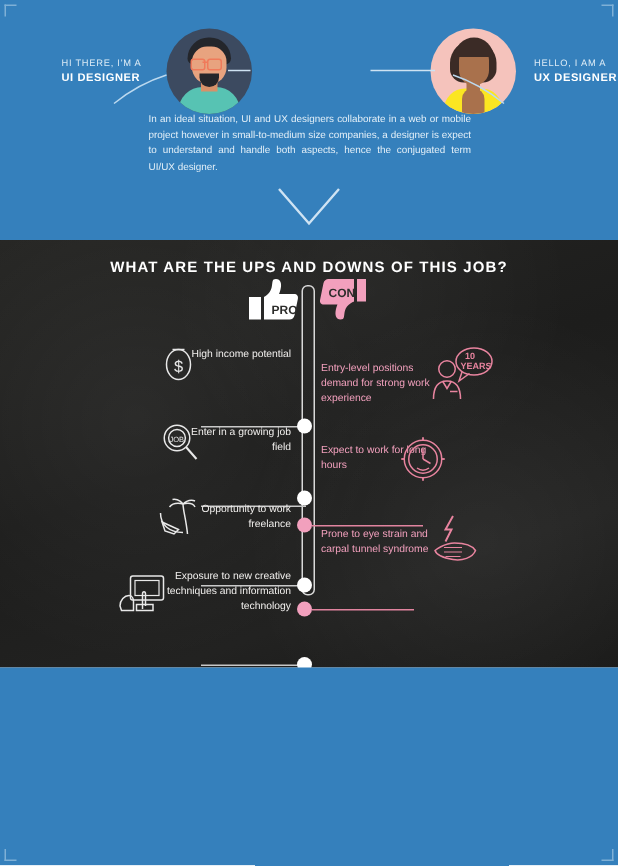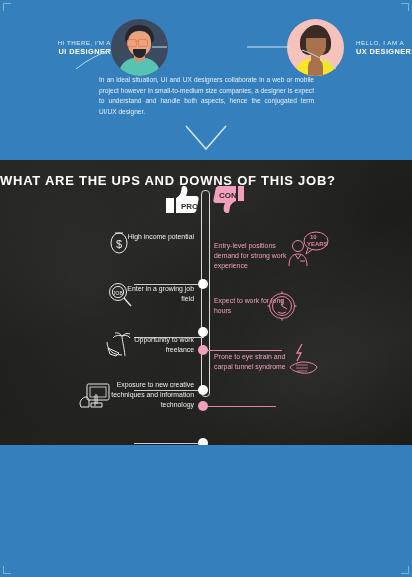--- a/index.html
+++ b/index.html
@@ -26,39 +26,39 @@
   
   .r-hair{position:absolute;left:13px;top:8px;width:31px;height:28px;background:#3b2b26;border-radius:15px 15px 9px 9px;}
   .r-face{position:absolute;left:19px;top:12px;width:20px;height:26px;background:#a9714c;border-radius:9px 9px 10px 10px;}
   .r-hairtop{position:absolute;left:16px;top:6px;width:26px;height:13px;background:#3b2b26;border-radius:13px 13px 0 0;}
   .r-body{position:absolute;left:9px;top:40px;width:39px;height:22px;background:#fbe622;border-radius:14px 14px 0 0;}
   .r-neck{position:absolute;left:24px;top:34px;width:9px;height:9px;background:#a9714c;}
   .r-chest{position:absolute;left:21px;top:40px;width:15px;height:22px;background:#a9714c;border-radius:7px 7px 0 0;}
 
   .side-label{position:absolute;color:#dcebf6;font-size:6.2px;letter-spacing:.5px;line-height:9px;}
   .side-label .b{display:block;color:#ffffff;font-weight:bold;font-size:7.4px;letter-spacing:.4px;}
-  .lbl-left{left:41px;top:38px;width:70px;text-align:right;}
+  .lbl-left{left:41px;top:38px;width:70px;text-align:left;}
   .lbl-right{left:356px;top:38px;width:75px;text-align:left;}
 
   .bubble{position:absolute;left:166px;top:36px;width:81px;height:22px;border:1px solid #ffffff;border-radius:6px;
           display:flex;align-items:center;justify-content:center;color:#ffffff;font-size:7.2px;font-weight:bold;letter-spacing:.55px;}
 
   .top-para{position:absolute;left:99px;top:75px;width:215px;color:#e3eff8;font-size:6.6px;line-height:10.6px;text-align:justify;}
 
   .chev{position:absolute;left:185px;top:125px;width:42px;height:26px;}
 
   
   .dark{position:absolute;left:0;top:160px;width:412px;height:285px;
         background:
           radial-gradient(circle at 22% 42%, rgba(255,255,255,.055), rgba(255,255,255,0) 45%),
           radial-gradient(circle at 78% 70%, rgba(255,255,255,.05), rgba(255,255,255,0) 42%),
           radial-gradient(circle at 60% 12%, rgba(255,255,255,.04), rgba(255,255,255,0) 38%),
           linear-gradient(160deg,#262624 0%,#1d1d1c 45%,#222221 75%,#191918 100%);}
-  .dark-title{position:absolute;left:0;top:13px;width:412px;color:#ffffff;
-              font-size:13px;font-weight:bold;letter-spacing:.75px;}
+  .dark-title{position:absolute;left:0;top:13px;width:412px;text-align:center;color:#ffffff;
+              font-size:10px;font-weight:bold;letter-spacing:.75px;}
 
   .axis{position:absolute;left:201px;top:30px;width:7px;height:205px;border:1px solid #d9d9d9;border-radius:4px;background:transparent;}
 
   .node{position:absolute;width:10px;height:10px;border-radius:50%;}
   .node.w{background:#ffffff;}
   .node.p{background:#f2a0bd;}
 
   .row-label{position:absolute;font-size:6.9px;line-height:10px;}
   .lab-left{color:#f1efed;text-align:right;}
   .lab-right{color:#f2a0bd;text-align:left;}

